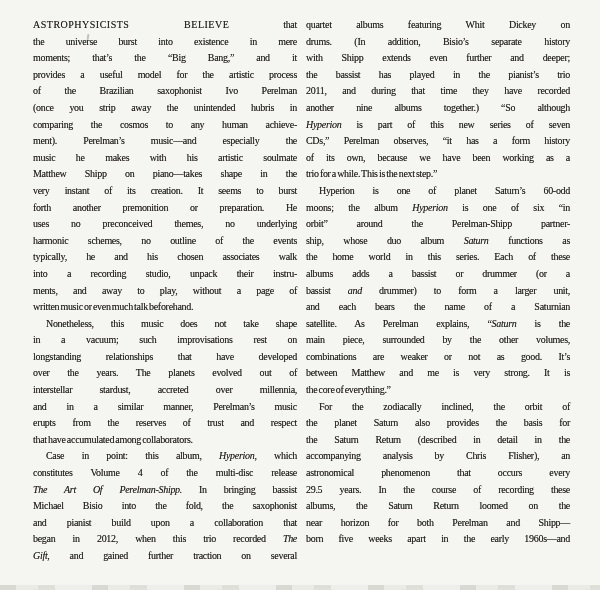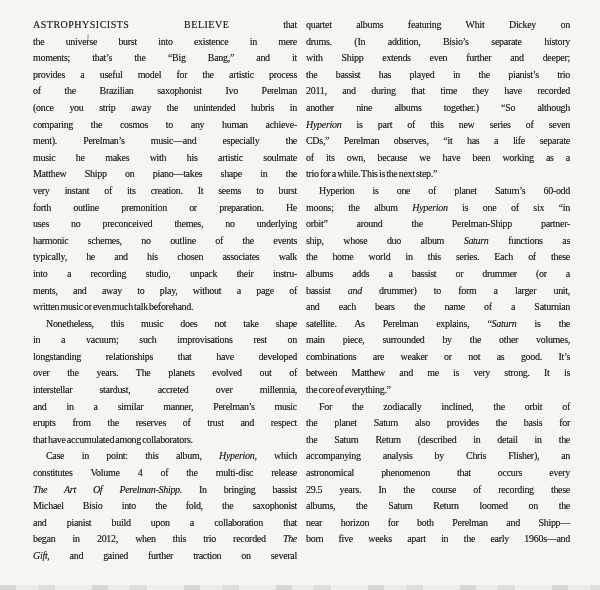--- a/index.html
+++ b/index.html
@@ -45,21 +45,21 @@
       <div class="line"><span>the universe burst into existence in mere</span></div>
       <div class="line"><span>moments; that’s the “Big Bang,” and it</span></div>
       <div class="line"><span>provides a useful model for the artistic process</span></div>
       <div class="line"><span>of the Brazilian saxophonist Ivo Perelman</span></div>
       <div class="line"><span>(once you strip away the unintended hubris in</span></div>
       <div class="line"><span>comparing the cosmos to any human achieve-</span></div>
       <div class="line"><span>ment). Perelman’s music—and especially the</span></div>
       <div class="line"><span>music he makes with his artistic soulmate</span></div>
       <div class="line"><span>Matthew Shipp on piano—takes shape in the</span></div>
       <div class="line"><span>very instant of its creation. It seems to burst</span></div>
-      <div class="line"><span>forth outline premonition or preparation. He</span></div>
+      <div class="line"><span>forth another premonition or preparation. He</span></div>
       <div class="line"><span>uses no preconceived themes, no underlying</span></div>
       <div class="line"><span>harmonic schemes, no outline of the events</span></div>
       <div class="line"><span>typically, he and his chosen associates walk</span></div>
       <div class="line"><span>into a recording studio, unpack their instru-</span></div>
       <div class="line"><span>ments, and away to play, without a page of</span></div>
       <div class="line end"><span>written music or even much talk beforehand.</span></div>
       <div class="line indent"><span>Nonetheless, this music does not take shape</span></div>
       <div class="line"><span>in a vacuum; such improvisations rest on</span></div>
       <div class="line"><span>longstanding relationships that have developed</span></div>
       <div class="line"><span>over the years. The planets evolved out of</span></div>
@@ -76,21 +76,21 @@
       <div class="line"><span class="it">Gift,</span><span> and gained further traction on several</span></div>
     </div>
   <div class="col" id="col-right">
       <div class="line"><span>quartet albums featuring Whit Dickey on</span></div>
       <div class="line"><span>drums. (In addition, Bisio’s separate history</span></div>
       <div class="line"><span>with Shipp extends even further and deeper;</span></div>
       <div class="line"><span>the bassist has played in the pianist’s trio</span></div>
       <div class="line"><span>2011, and during that time they have recorded</span></div>
       <div class="line"><span>another nine albums together.) “So although</span></div>
       <div class="line"><span class="it">Hyperion</span><span> is part of this new series of seven</span></div>
-      <div class="line"><span>CDs,” Perelman observes, “it has a life separate</span></div>
+      <div class="line"><span>CDs,” Perelman observes, “it has a form history</span></div>
       <div class="line"><span>of its own, because we have been working as a</span></div>
       <div class="line end"><span>trio for a while. This is the next step.”</span></div>
       <div class="line indent"><span>Hyperion is one of planet Saturn’s 60-odd</span></div>
       <div class="line"><span>moons; the album </span><span class="it">Hyperion</span><span> is one of six “in</span></div>
       <div class="line"><span>orbit” around the Perelman-Shipp partner-</span></div>
       <div class="line"><span>ship, whose duo album </span><span class="it">Saturn</span><span> functions as</span></div>
       <div class="line"><span>the home world in this series. Each of these</span></div>
       <div class="line"><span>albums adds a bassist or drummer (or a</span></div>
       <div class="line"><span>bassist </span><span class="it">and</span><span> drummer) to form a larger unit,</span></div>
       <div class="line"><span>and each bears the name of a Saturnian</span></div>

